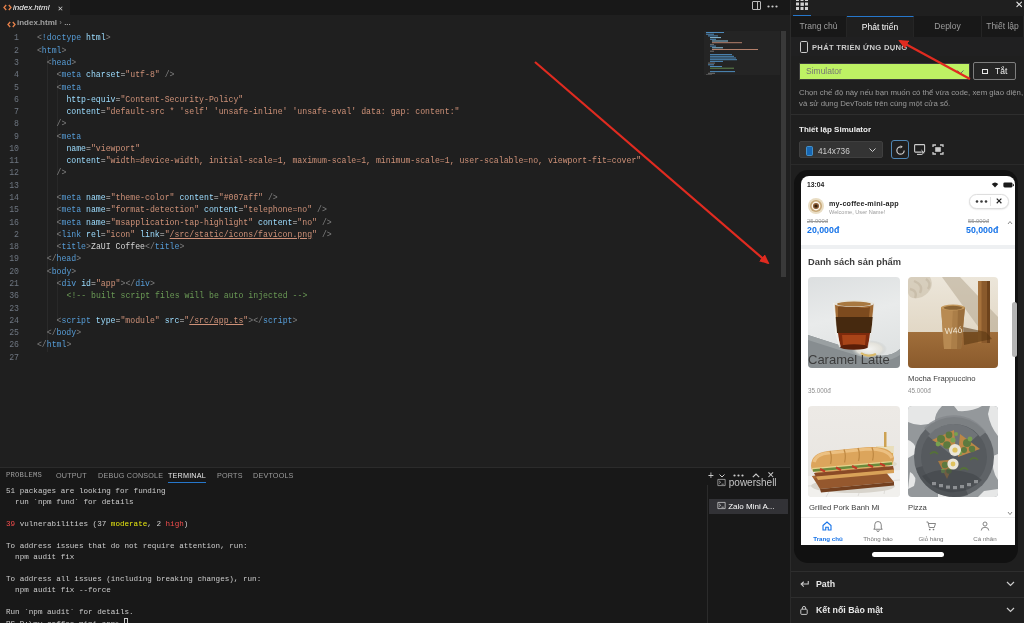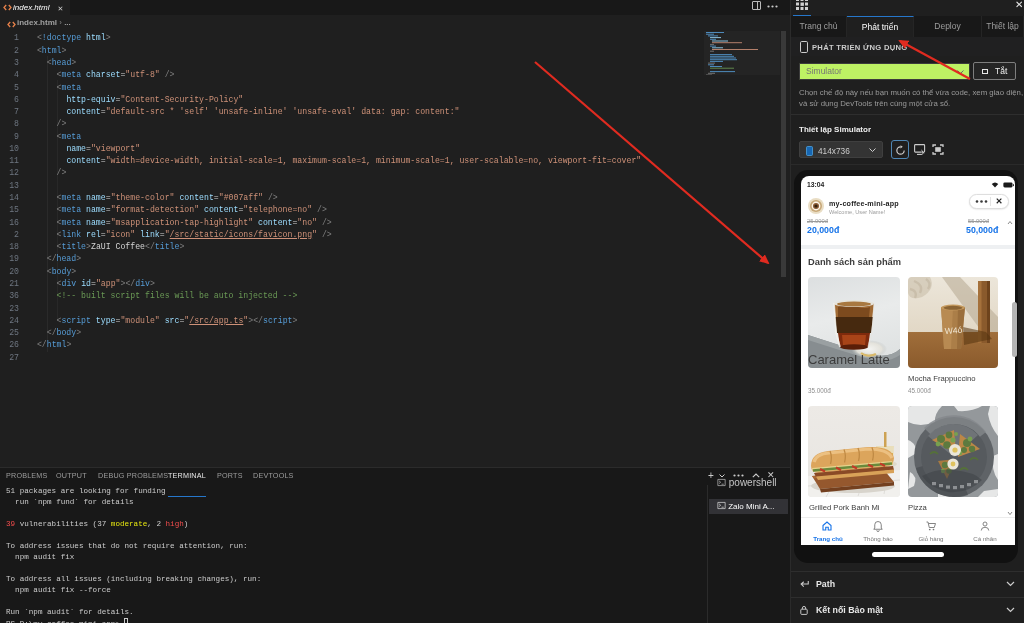--- a/index.html
+++ b/index.html
@@ -13,21 +13,21 @@
   #tab1 { left:0; top:0; width:70px; height:15px; background:#1f1f1f; color:#ffffff;
      font-style:italic; font-size:8px; line-height:15px; }
   #breadcrumb { left:0; top:15px; width:790px; height:15px;
      color:#a0a0a0; font-size:8px; line-height:15px; }
   #code { left:0; top:30px; width:790px; height:437px; background:#1f1f1f; }
   .ln { position:absolute; left:0; width:19px; text-align:right; color:#6e7681;
      font:8.2px "Liberation Mono", monospace; line-height:12.28px; white-space:pre; }
   .cl { position:absolute; left:36.9px; color:#d4d4d4;
      font:8.2px "Liberation Mono", monospace; line-height:12.28px; white-space:pre; }
   .p { color:#808080; } .t { color:#569cd6; } .a { color:#9cdcfe; }
-  .s { color:#ce9178; } .c { color:#6a9955; } .w { color:#d4d4d4; }
+  .s { color:#ce9178; } .c { color:#6a9955;margin-left:10px; } .w { color:#d4d4d4; }
   .u { text-decoration:underline; }
 
   
   #terminal { left:0; top:467px; width:790px; height:156px; background:#181818;
      border-top:1px solid #2b2b2b; }
   .tt { position:absolute; top:5px; font-size:7.2px; color:#9d9d9d; letter-spacing:0.2px; }
   .tl { position:absolute; left:6px; color:#cccccc;
      font:7.6px "Liberation Mono", monospace; white-space:pre; }
   .red { color:#f14c4c; } .yel { color:#e5e510; }
 
@@ -158,24 +158,24 @@
 <div class="cl" style="top:290.28px"><span class="w">    </span><span class="c">&lt;!-- built script files will be auto injected --&gt;</span></div>
 <div class="ln" style="top:302.56px">23</div>
 <div class="ln" style="top:314.84px">24</div>
 <div class="cl" style="top:314.84px"><span class="w">    </span><span class="p">&lt;</span><span class="t">script</span><span class="a"> type</span><span class="w">=</span><span class="s">"module"</span><span class="a"> src</span><span class="w">=</span><span class="s">"</span><span class="s u">/src/app.ts</span><span class="s">"</span><span class="p">&gt;&lt;/</span><span class="t">script</span><span class="p">&gt;</span></div>
 <div class="ln" style="top:327.12px">25</div>
 <div class="cl" style="top:327.12px"><span class="w">  </span><span class="p">&lt;/</span><span class="t">body</span><span class="p">&gt;</span></div>
 <div class="ln" style="top:339.40px">26</div>
 <div class="cl" style="top:339.40px"><span class="p">&lt;/</span><span class="t">html</span><span class="p">&gt;</span></div>
 <div class="ln" style="top:351.68px">27</div>
 
-  <div class="abs tt" style="left:6px;top:471px;">PROBLEMS</div>
+  <div class="abs tt" style="left:6px;top:471px;font-family:Liberation Mono, monospace;">PROBLEMS</div>
   <div class="abs tt" style="left:56px;top:471px;">OUTPUT</div>
-  <div class="abs tt" style="left:98px;top:471px;">DEBUG PROBLEMS</div>
-  <div class="abs tt" style="left:168px;top:471px;color:#e7e7e7;border-bottom:1px solid #2677cb;padding-bottom:16px;">TERMINAL</div>
+  <div class="abs tt" style="left:98px;top:471px;">DEBUG CONSOLE</div>
+  <div class="abs tt" style="left:168px;top:471px;color:#e7e7e7;border-bottom:1px solid #2677cb;padding-bottom:2px;">TERMINAL</div>
   <div class="abs tt" style="left:217px;top:471px;">PORTS</div>
   <div class="abs tt" style="left:253px;top:471px;">DEVTOOLS</div>
 
   <div class="abs tl" style="top:487px;">51 packages are looking for funding</div>
   <div class="abs tl" style="top:498px;">  run `npm fund` for details</div>
   <div class="abs tl" style="top:520px;"><span class="red">39</span> vulnerabilities (37 <span class="yel">moderate</span>, 2 <span class="red">high</span>)</div>
   <div class="abs tl" style="top:542px;">To address issues that do not require attention, run:</div>
   <div class="abs tl" style="top:553px;text-align:right;">  npm audit fix</div>
   <div class="abs tl" style="top:575px;">To address all issues (including breaking changes), run:</div>
   <div class="abs tl" style="top:586px;">  npm audit fix --force</div>

